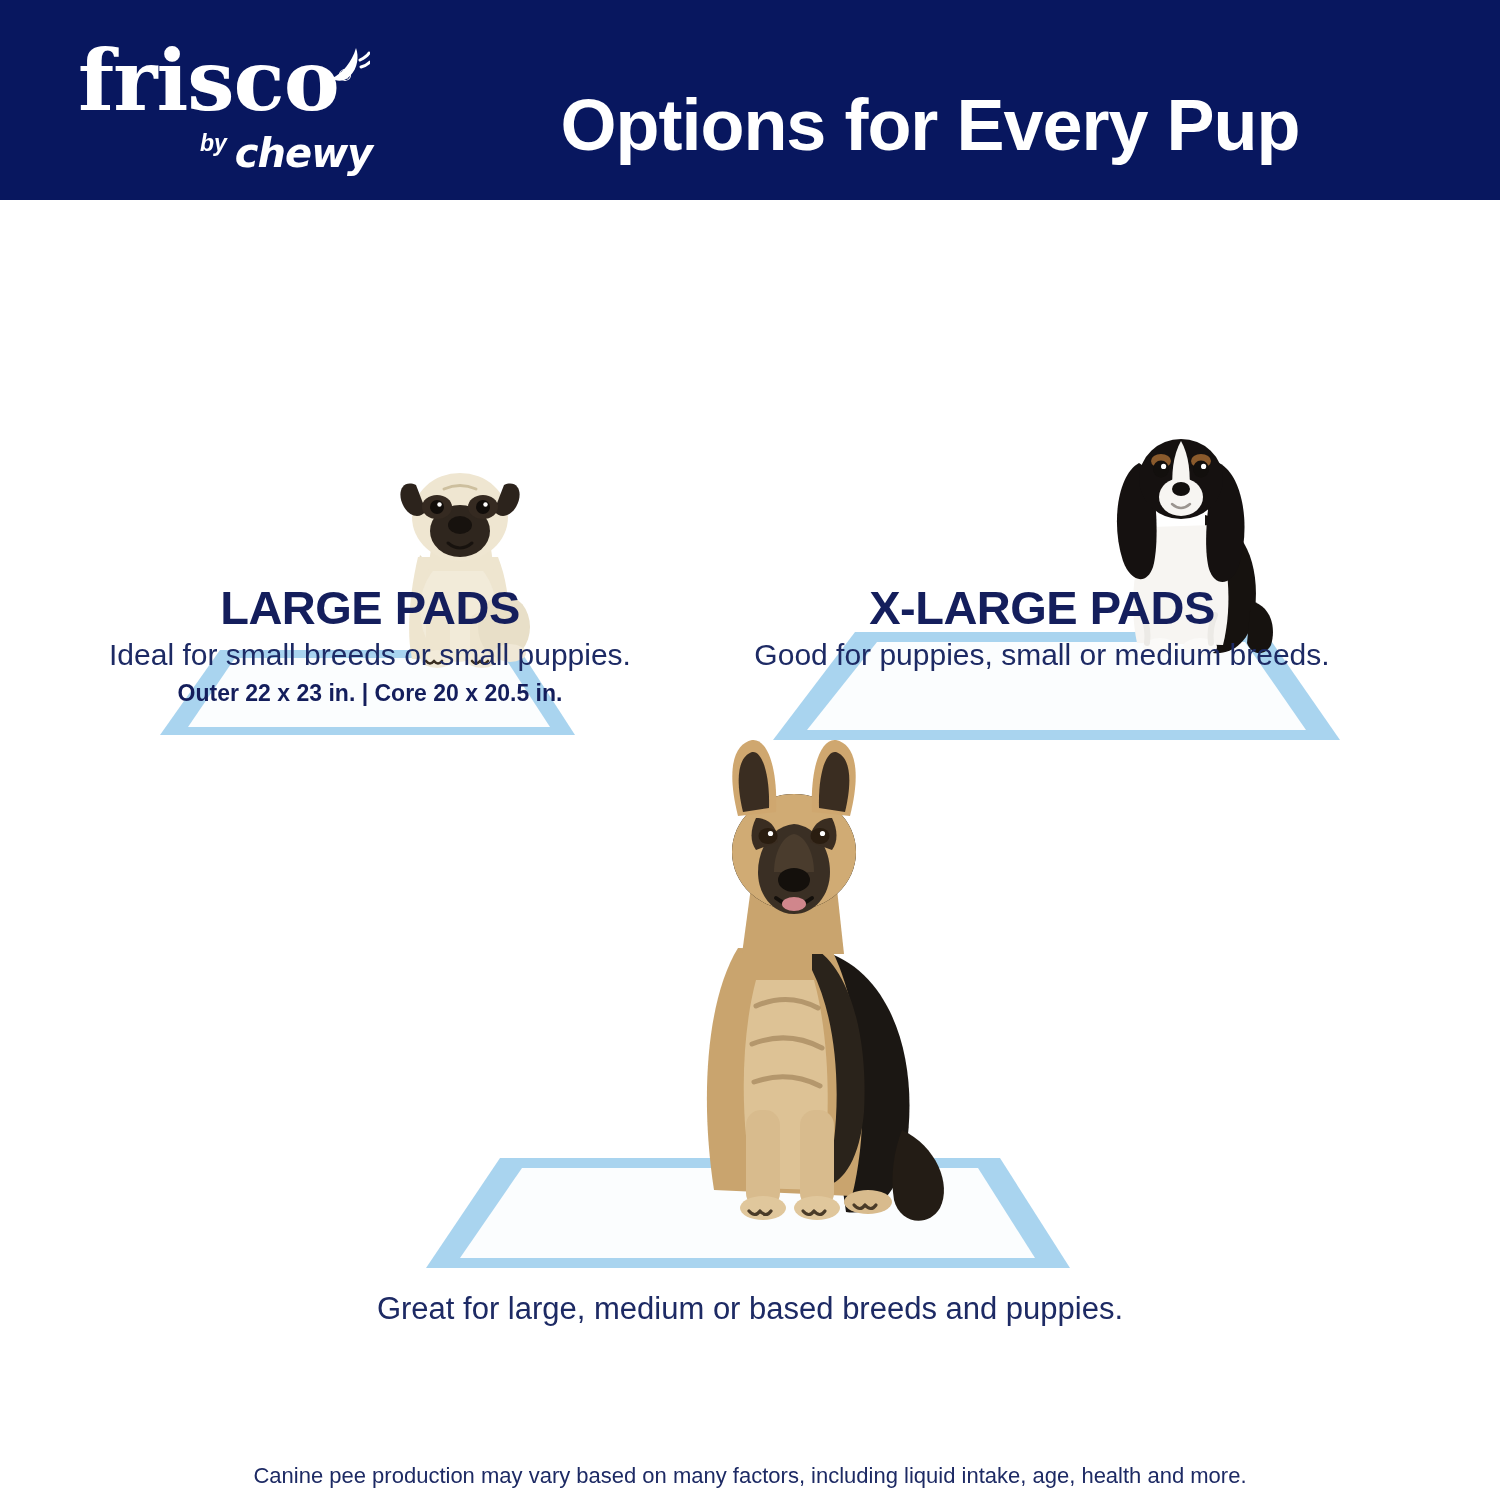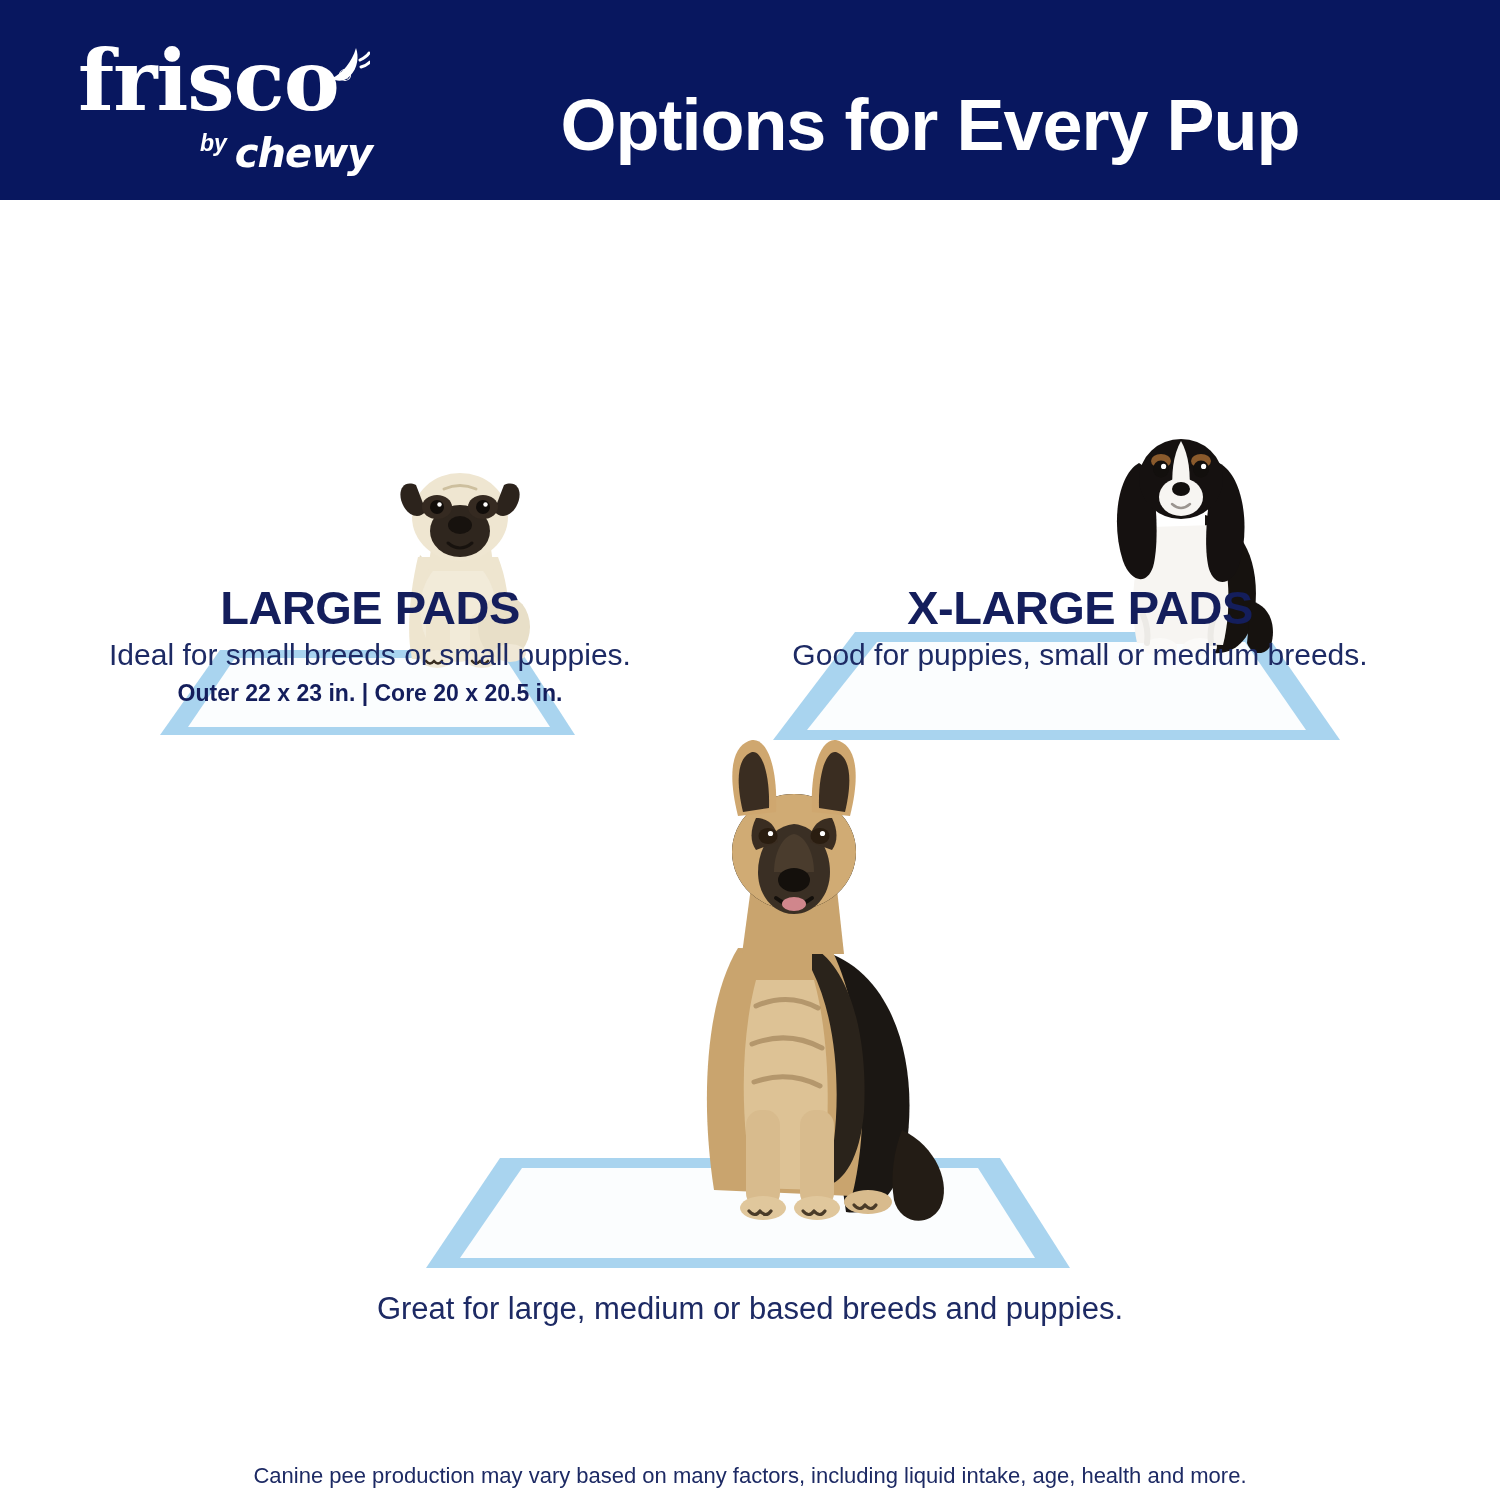--- a/index.html
+++ b/index.html
@@ -283,21 +283,21 @@
         <rect x="132" y="192" width="26" height="50" rx="11" fill="#f7f5f2"></rect>
         <ellipse cx="105" cy="242" rx="17" ry="9" fill="#fbfaf8"></ellipse>
         <ellipse cx="145" cy="242" rx="17" ry="9" fill="#fbfaf8"></ellipse>
 
         <path d="M88 210 q6 14 4 28 M160 210 q-6 14 -4 28" stroke="#eceae6" stroke-width="6" fill="none" stroke-linecap="round"></path>
 
         <path d="M196 196 C214 200 222 220 216 240 C210 252 196 250 192 238 Z" fill="#16120f"></path>
       </svg>
     </div>
 
-    <div class="text-block" style="left:700px; top:380px; width:760px;">
+    <div class="text-block" style="left:662px; top:380px; width:760px;">
       <div class="pad-title">X-LARGE PADS</div>
       <div class="pad-desc">Good for puppies, small or medium breeds.</div>
     </div>
 
     <div class="scene" style="left:390px; top:520px; width:720px; height:580px;">
 
       <svg width="720" height="580" viewBox="0 0 720 580" style="position:absolute;left:0;top:0;">
         <polygon points="110,438 610,438 680,548 36,548" fill="#a9d4ef"></polygon>
         <polygon points="132,448 588,448 645,538 70,538" fill="#fbfdfe"></polygon>
       </svg>

